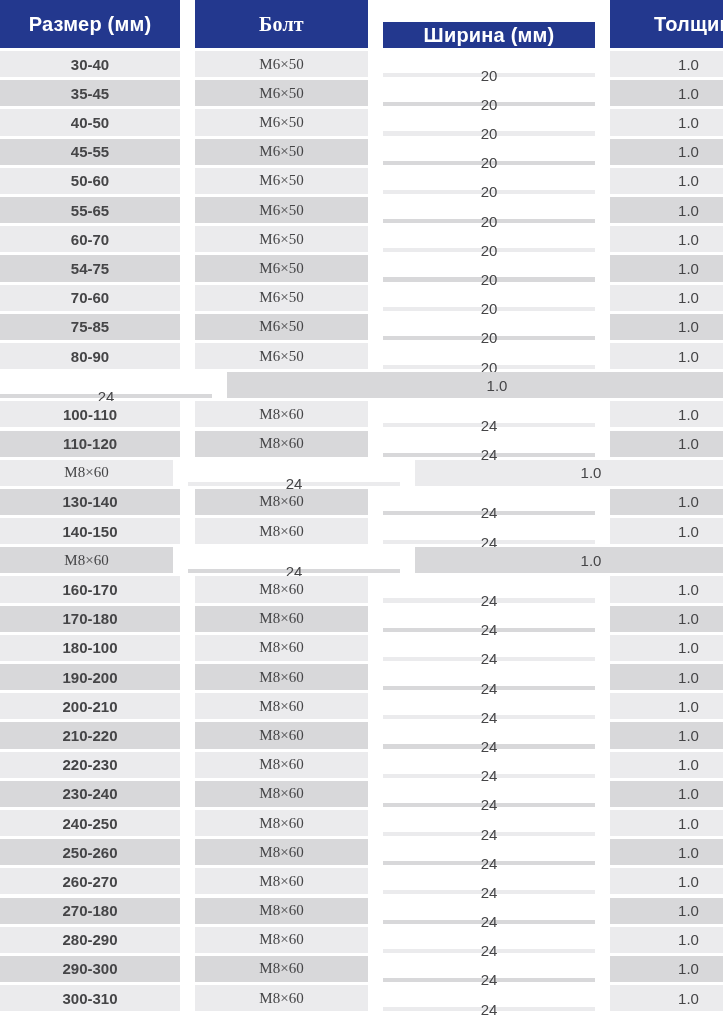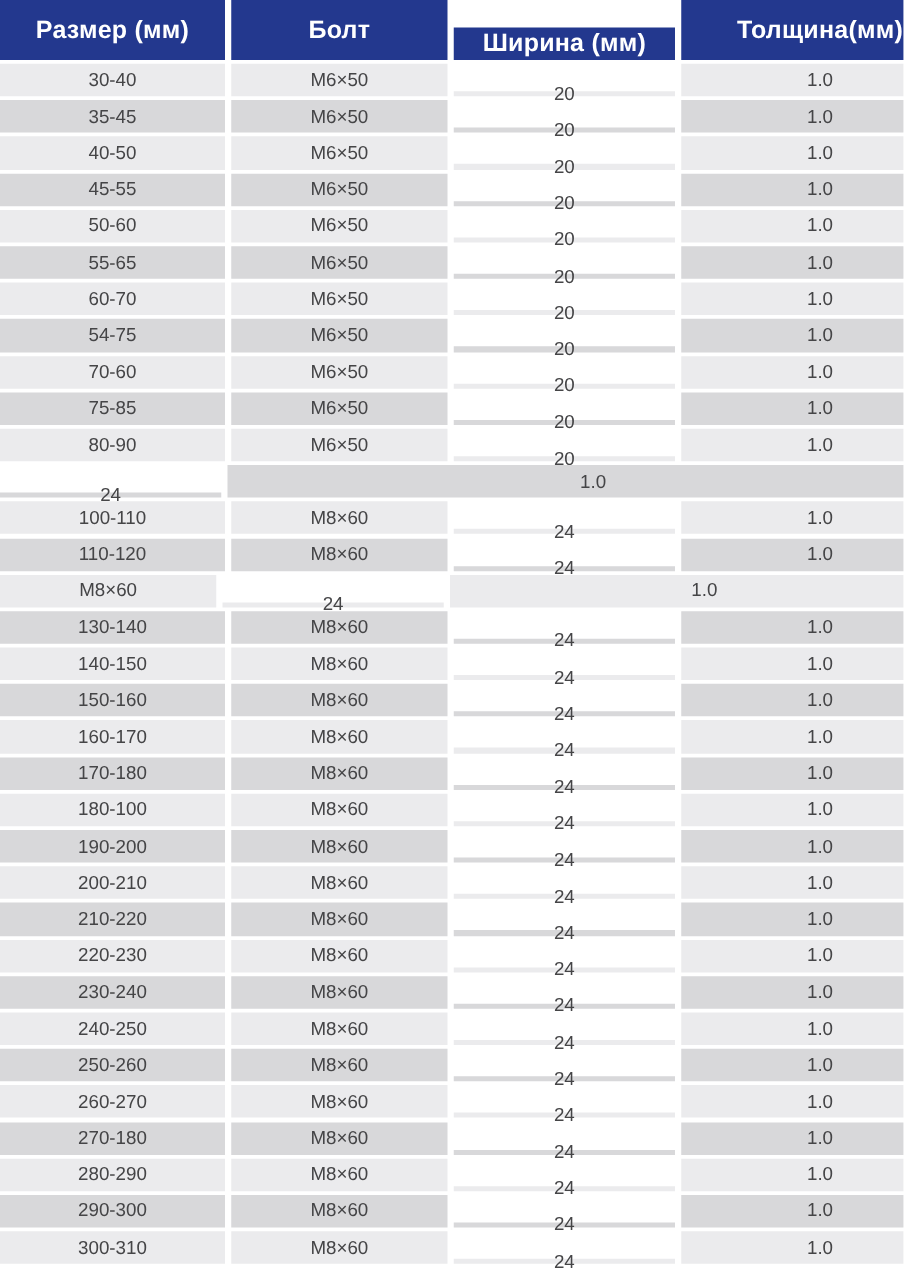--- a/index.html
+++ b/index.html
@@ -17,32 +17,31 @@
     font-family: "Liberation Sans", sans-serif;
   }
   .table-wrap {
     width: 723px;
     height: 1024px;
     background: var(--page-bg);
     overflow: hidden;
   }
   .row {
     display: flex;
-    gap: 5px;
-    justify-content: flex-end;
+    gap: 15px;
   }
   .cell {
     display: flex;
     align-items: center;
     justify-content: center;
     text-align: center;
   }
-  .c1 { width: 180px; flex: none; }
-  .c2 { width: 173px; flex: none; }
-  .c3 { width: 177px; flex: none; margin-top: 22px; }
+  .c1 { width: 180px; flex: none; font-weight: bold; }
+  .c2 { width: 173px; flex: none; font-family: Liberation Serif, serif; }
+  .c3 { width: 212px; flex: none; margin-top: 22px; }
   .c4 { flex: 1; padding-left: 44px; }
   .header-row {
     height: 48px;
     margin-bottom: 3px;
   }
   .header-row .cell {
     background: var(--header-bg);
     color: var(--header-text);
     font-weight: bold;
     font-size: 20px;
@@ -180,21 +179,20 @@
   </div>
 
   <div class="row body-row light">
     <div class="cell c1">140-150</div>
     <div class="cell c2">M8×60</div>
     <div class="cell c3">24</div>
     <div class="cell c4">1.0</div>
   </div>
 
   <div class="row body-row dark">
-    <div class="cell c1">150-160</div>
     <div class="cell c2">M8×60</div>
     <div class="cell c3">24</div>
     <div class="cell c4">1.0</div>
   </div>
 
   <div class="row body-row light">
     <div class="cell c1">160-170</div>
     <div class="cell c2">M8×60</div>
     <div class="cell c3">24</div>
     <div class="cell c4">1.0</div>

